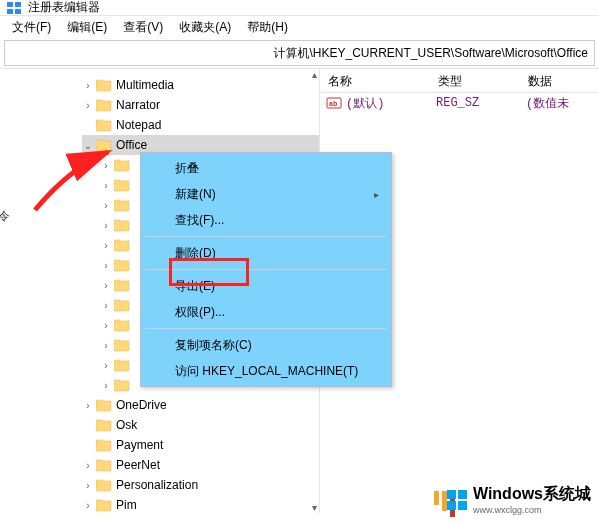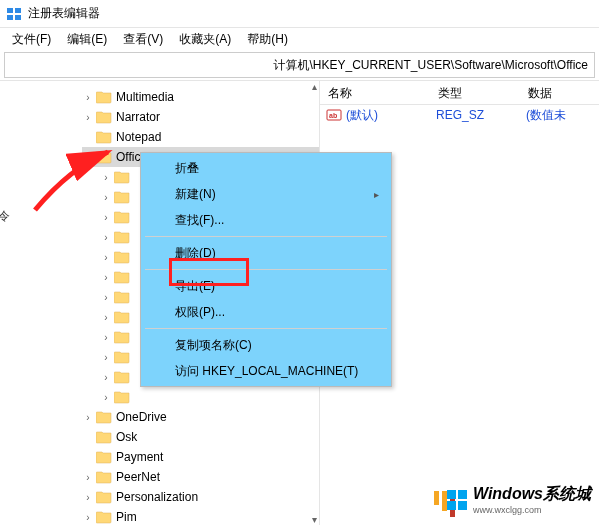--- a/index.html
+++ b/index.html
@@ -1,18 +1,18 @@
 <!DOCTYPE html>
 <html><head>
 <meta charset="utf-8">
 <style>
   * { margin: 0; padding: 0; box-sizing: border-box; font-family: "Microsoft YaHei", "Segoe UI", sans-serif; }
   body { width: 599px; height: 525px; background: #fff; overflow: hidden; position: relative; font-size: 12px; }
   
-  .titlebar { height: 28px; background: #fff; display: flex; align-items: center; padding: 0 6px; border-bottom: 1px solid #e5e5e5; }
+  .titlebar { height: 16px; background: #fff; display: flex; align-items: center; padding: 0 6px; border-bottom: 1px solid #e5e5e5; }
   .app-icon { width: 16px; height: 16px; margin-right: 6px; display: inline-flex; }
   .app-title { font-size: 12px; color: #000; }
   
   .menubar { height: 22px; display: flex; align-items: center; padding: 0 4px; gap: 0; }
   .menubar .menu { padding: 2px 8px; font-size: 12px; color: #000; cursor: default; }
   
   .pathbar { height: 26px; border: 1px solid #ccc; margin: 2px 4px; display: flex; align-items: center; padding: 0 6px; font-size: 12px; color: #000; justify-content: flex-end; }
   
   .content { display: flex; height: calc(525px - 28px - 22px - 30px); border-top: 1px solid #e5e5e5; position: relative; }
   
@@ -26,35 +26,35 @@
   .tree-row .folder { width: 16px; height: 14px; margin-right: 4px; }
   .tree-row .label { font-size: 12px; color: #000; }
   .tree-row.selected { background: #d9d9d9; }
   .tree-row.selected .label { }
   
   .list-pane { flex: 1; position: relative; }
   .list-header { display: flex; height: 24px; border-bottom: 1px solid #e5e5e5; }
   .list-header .col { padding: 4px 8px; font-size: 12px; color: #000; border-right: 1px solid transparent; }
   .list-row { display: flex; align-items: center; height: 20px; padding-left: 6px; }
   .list-row .val-icon { width: 16px; height: 16px; margin-right: 4px; display: inline-flex; }
-  .list-row .cell { font-size: 12px; color: #1d4ed8; }
+  .list-row .cell { font-size: 12px; color: #701a75; font-family: Liberation Mono, monospace; }
   
   .ctxmenu { position: absolute; top: 152px; left: 140px; width: 252px; background: #7dd3fc; border: 1px solid #bababa; box-shadow: 2px 2px 4px rgba(0,0,0,0.2); padding: 2px; z-index: 50; }
   .ctxmenu .item { height: 26px; display: flex; align-items: center; padding: 0 30px 0 32px; font-size: 12px; color: #000; position: relative; }
   .ctxmenu .item .arrow { position: absolute; right: 10px; font-size: 10px; color: #555; }
   .ctxmenu .sep { height: 1px; background: #d0d0d0; margin: 3px 2px; }
   .ctxmenu .highlight-box { position: absolute; border: 3px solid #ff2020; pointer-events: none; left: 28px; top: 105px; width: 80px; height: 28px; }
   
   .arrow-annot { position: absolute; top: 148px; left: 30px; z-index: 40; pointer-events: none; }
   
   .cut-label { position: absolute; left: -2px; top: 208px; font-size: 12px; color: #333; }
   
   .watermark { position: absolute; bottom: 10px; right: 8px; display: flex; align-items: center; gap: 6px; z-index: 60; }
   .watermark .wm-icon { width: 20px; height: 20px; }
-  .watermark .wm-text { font-size: 16px; font-weight: 600; color: #000; font-style: italic; }
+  .watermark .wm-text { font-size: 16px; font-weight: 600; color: #000; }
   .watermark .wm-sub { font-size: 9px; color: #666; }
   
   .decor-bars { position: absolute; bottom: 8px; right: 144px; display: flex; gap: 3px; z-index: 55; }
   .decor-bars span { width: 5px; background: #666; }
 </style>
 </head>
 <body>
 
 <div class="titlebar">
   <span class="app-icon">

